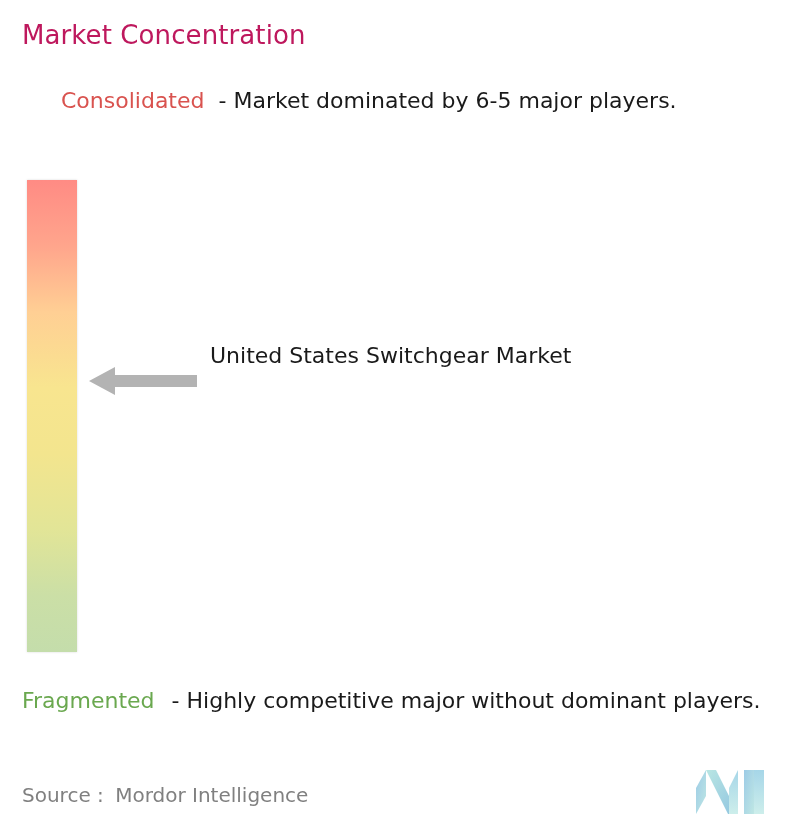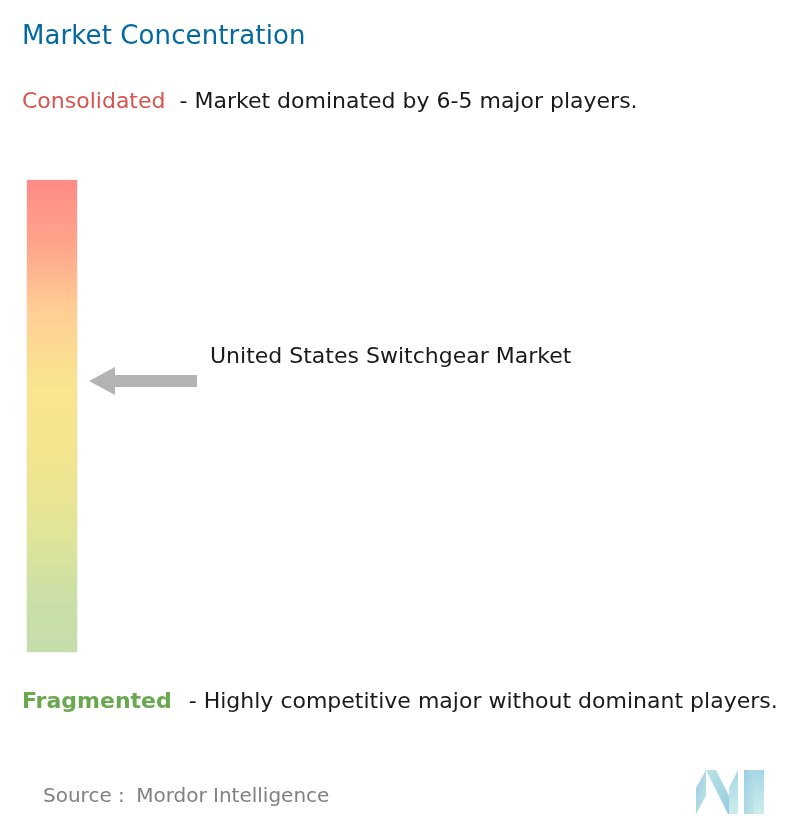--- a/index.html
+++ b/index.html
@@ -16,59 +16,59 @@
     overflow: hidden;
   }
 
   
   #chart-title {
     position: absolute;
     left: 22px;
     top: 20px;
     font-size: 26px;
     font-weight: 400;
-    color: #0369a1;
+    color: #be185d;
     letter-spacing: 0.1px;
     line-height: 1.2;
     white-space: nowrap;
   }
 
   
   #top-caption {
     position: absolute;
     left: 22px;
     top: 85px;
     width: 760px;
     font-size: 22px;
     line-height: 1.45;
     color: #1a1a1a;
     font-weight: 400;
   }
   #top-caption .term-consolidated {
     color: #d9534f;
+    margin-left: 39px;
   }
   #top-caption .gapsep {
     display: inline-block;
     width: 7px;
   }
 
   
   #bottom-caption {
     position: absolute;
     left: 22px;
     top: 685px;
     width: 772px;
     font-size: 22px;
     line-height: 1.45;
     color: #1a1a1a;
     font-weight: 400;
   }
   #bottom-caption .term-fragmented {
     color: #6aa84f;
-    font-weight: bold;
   }
   #bottom-caption .gapsep {
     display: inline-block;
     width: 10px;
   }
 
   
   #gradient-bar {
     position: absolute;
     left: 27px;
@@ -108,21 +108,20 @@
   }
 
   
   #source-footer {
     position: absolute;
     left: 22px;
     top: 783px;
     font-size: 20px;
     color: #808080;
     white-space: nowrap;
-    margin-left: 21px;
   }
   #source-footer .source-gap {
     display: inline-block;
     width: 5px;
   }
 
   
   #brand-logo {
     position: absolute;
     left: 696px;

